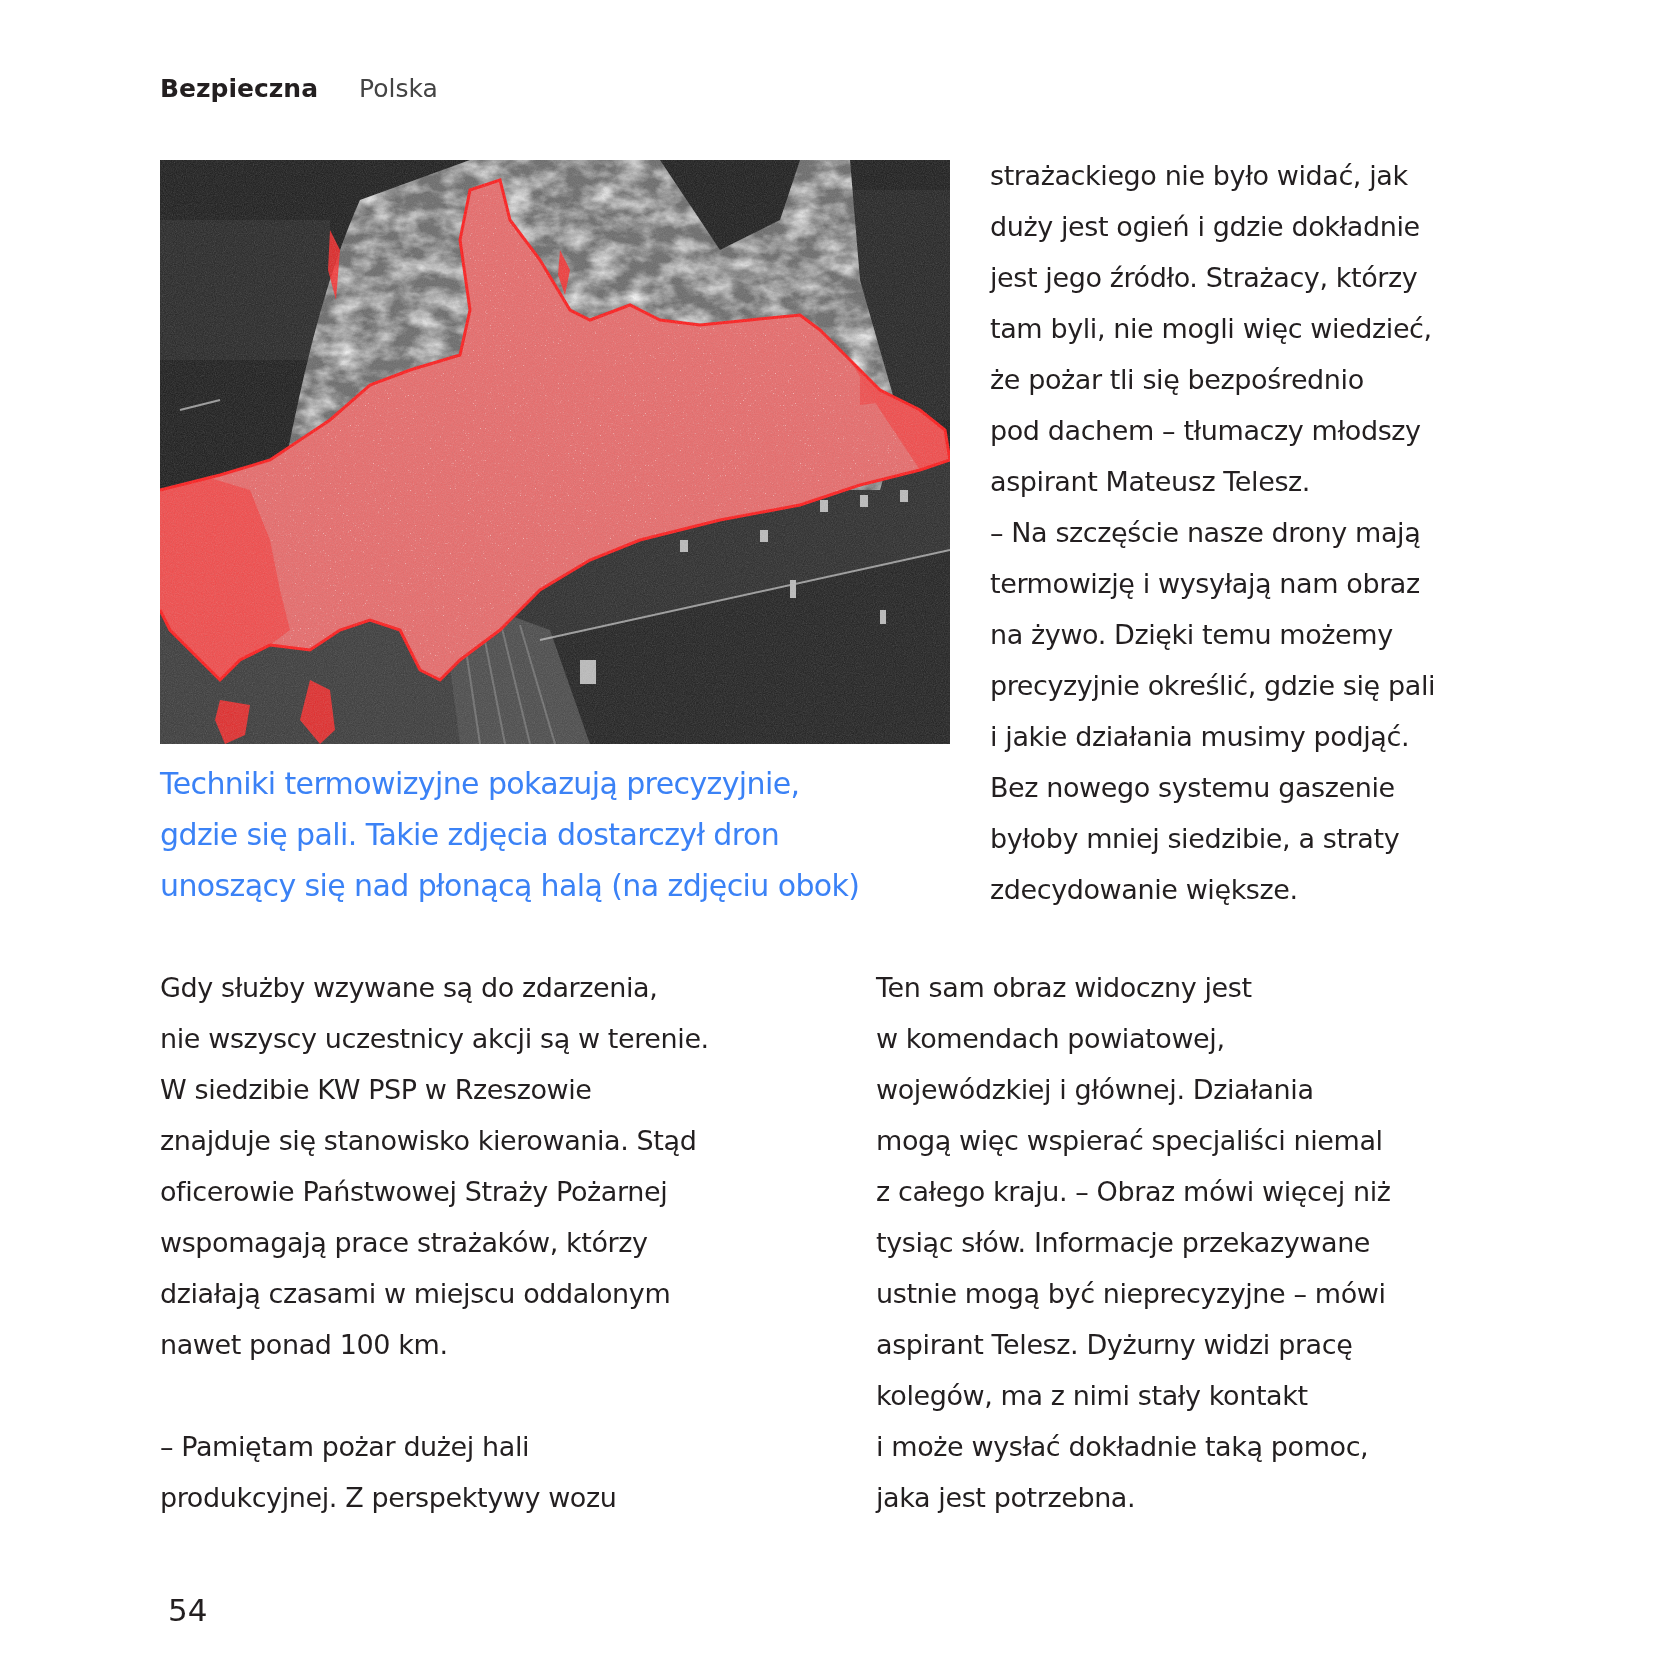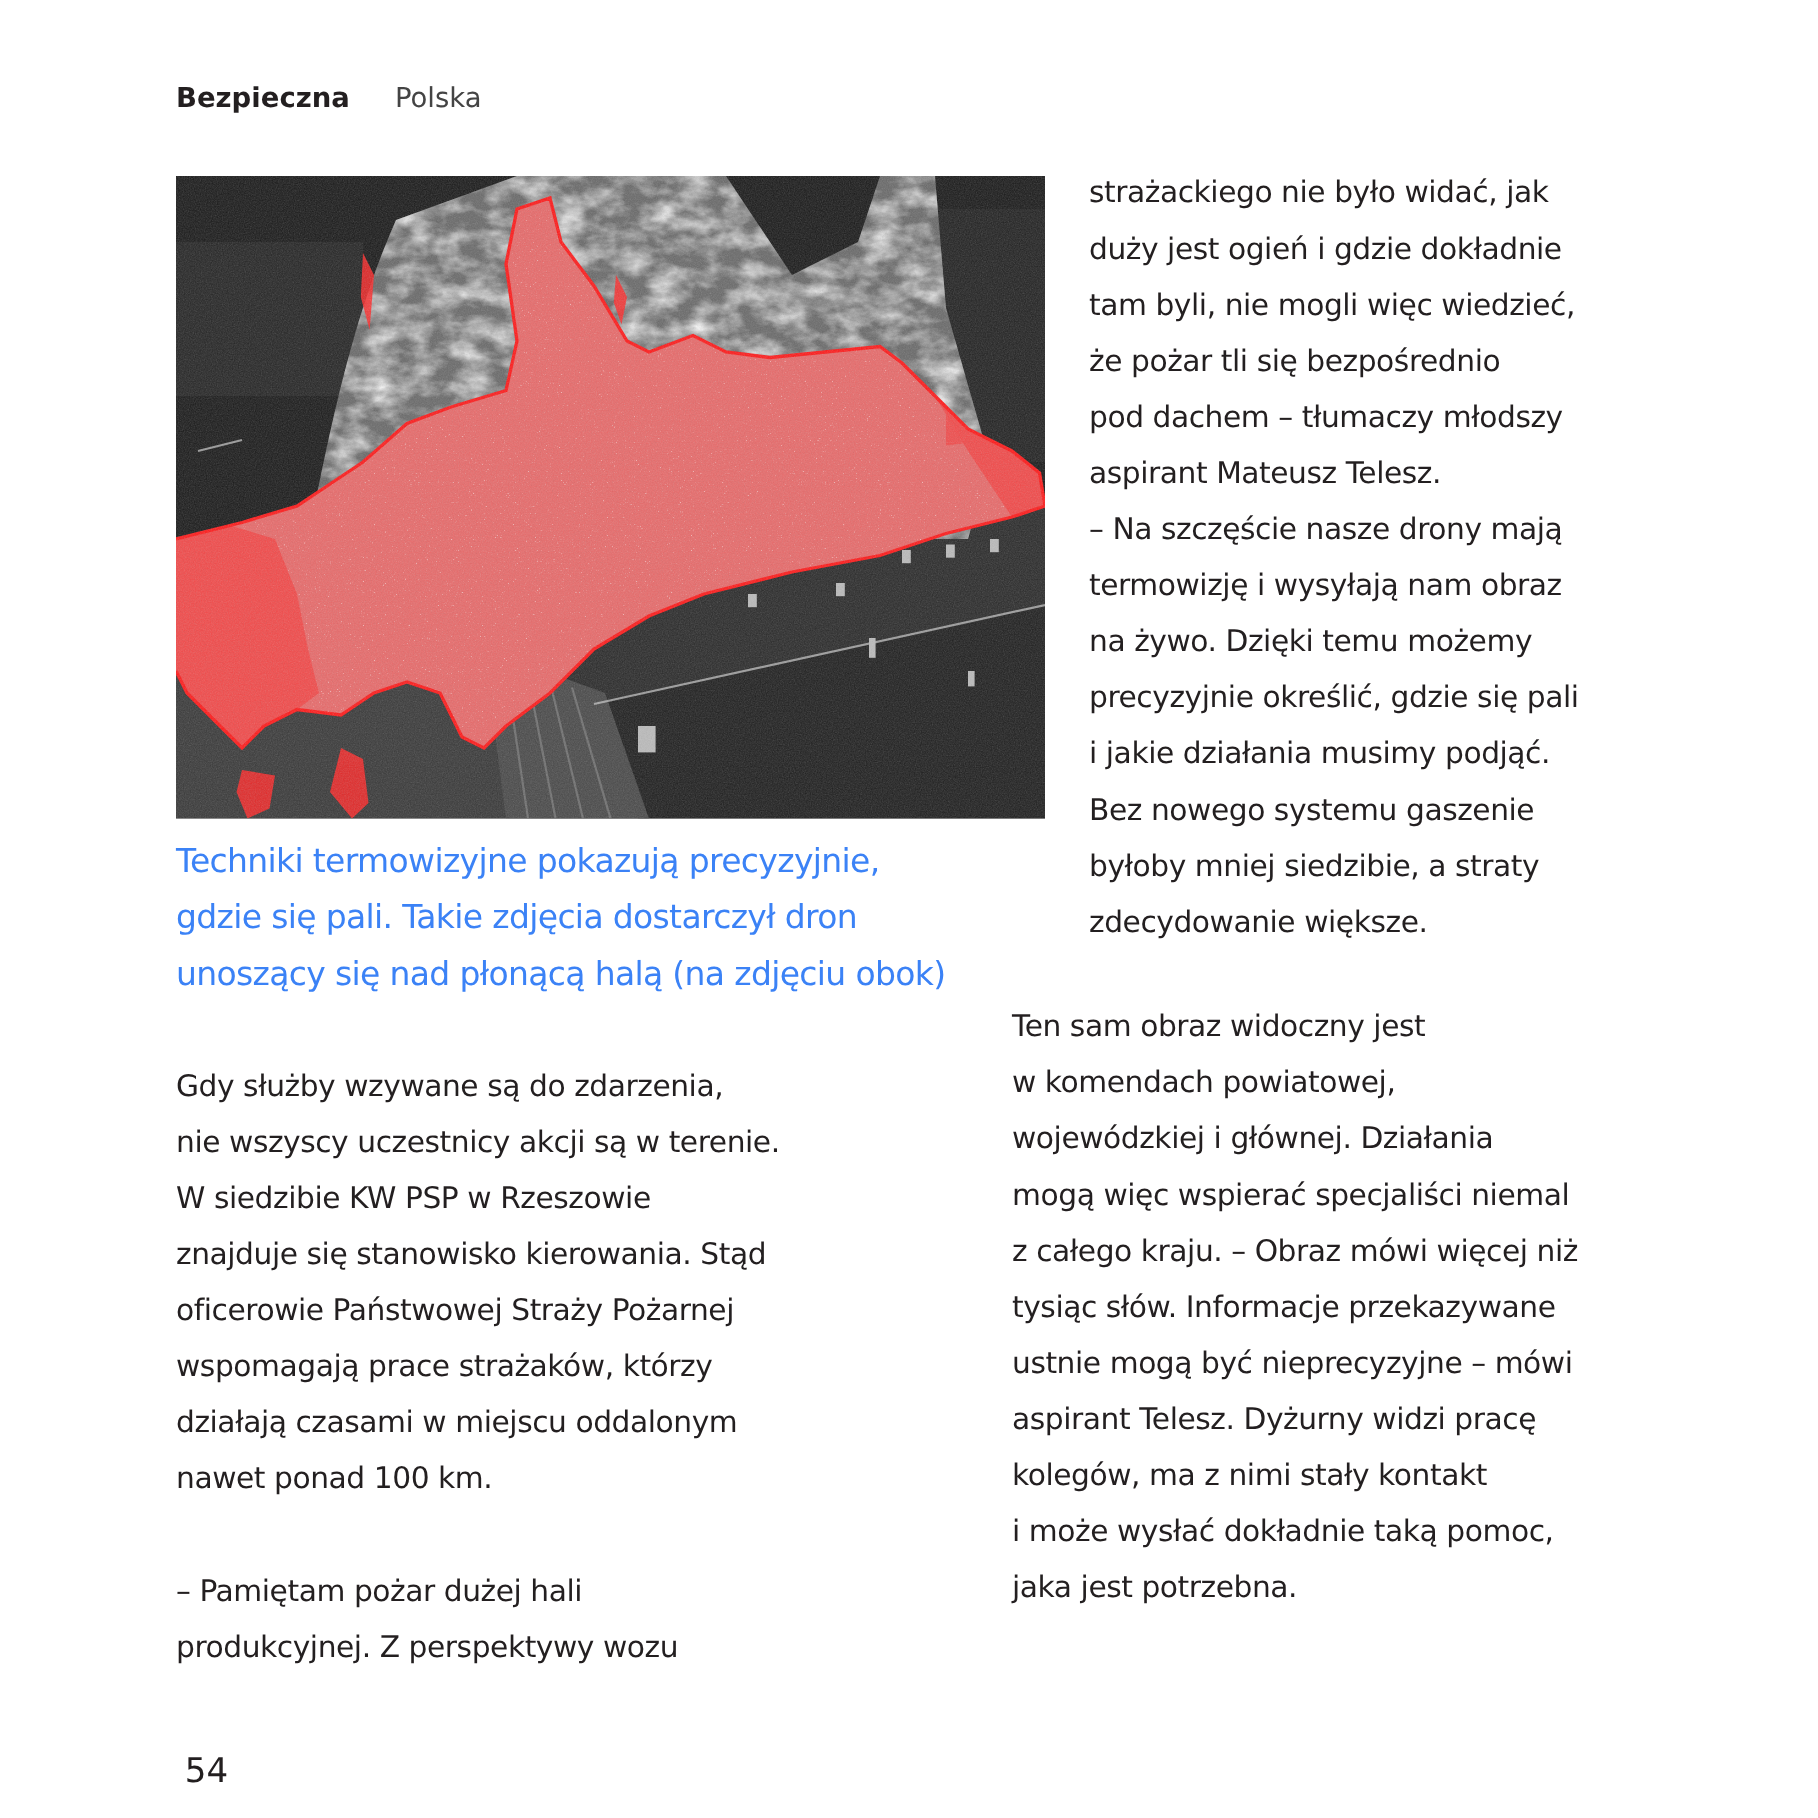--- a/index.html
+++ b/index.html
@@ -55,21 +55,21 @@
       font-size: 27px;
       line-height: 51px;
       color: #231f20;
       letter-spacing: -0.4px;
     }
     .col .line { display: block; white-space: nowrap; }
     .col .gap { display: block; height: 51px; }
 
     .col-top-right { left: 990px; top: 150px; width: 540px; }
     .col-bottom-left { left: 160px; top: 962px; width: 640px; }
-    .col-bottom-right { left: 876px; top: 908px; width: 640px; margin-left: 44px; }
+    .col-bottom-right { left: 876px; top: 962px; width: 640px; }
 
     .page-number {
       position: absolute;
       left: 168px;
       top: 1590px;
       font-size: 31px;
       line-height: 40px;
       color: #231f20;
     }
   </style>
@@ -172,20 +172,21 @@
 
 <div class="caption">
   <span class="line">Techniki termowizyjne pokazują precyzyjnie,</span>
   <span class="line">gdzie się pali. Takie zdjęcia dostarczył dron</span>
   <span class="line">unoszący się nad płonącą halą (na zdjęciu obok)</span>
 </div>
 
 <div class="col col-top-right">
   <span class="line">strażackiego nie było widać, jak</span>
   <span class="line">duży jest ogień i gdzie dokładnie</span>
+  <span class="line">jest jego źródło. Strażacy, którzy</span>
   <span class="line">tam byli, nie mogli więc wiedzieć,</span>
   <span class="line">że pożar tli się bezpośrednio</span>
   <span class="line">pod dachem – tłumaczy młodszy</span>
   <span class="line">aspirant Mateusz Telesz.</span>
   <span class="line">– Na szczęście nasze drony mają</span>
   <span class="line">termowizję i wysyłają nam obraz</span>
   <span class="line">na żywo. Dzięki temu możemy</span>
   <span class="line">precyzyjnie określić, gdzie się pali</span>
   <span class="line">i jakie działania musimy podjąć.</span>
   <span class="line">Bez nowego systemu gaszenie</span>

